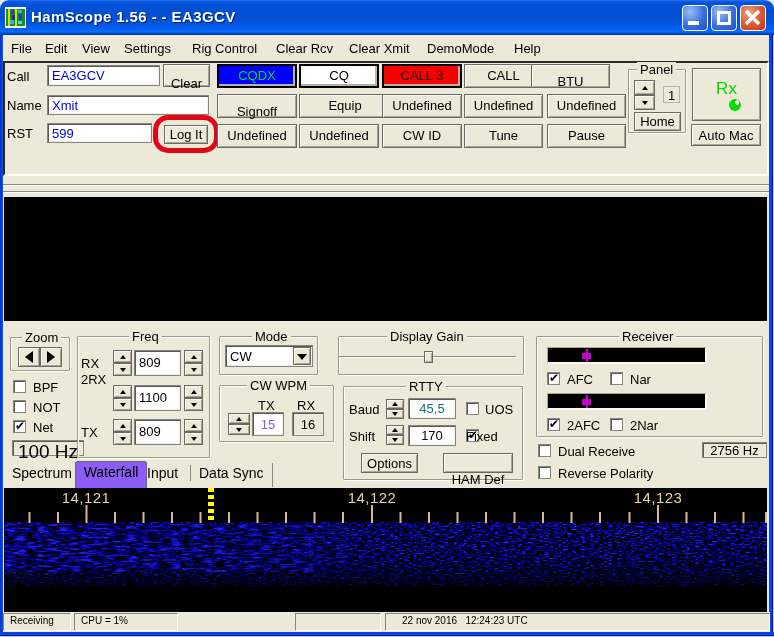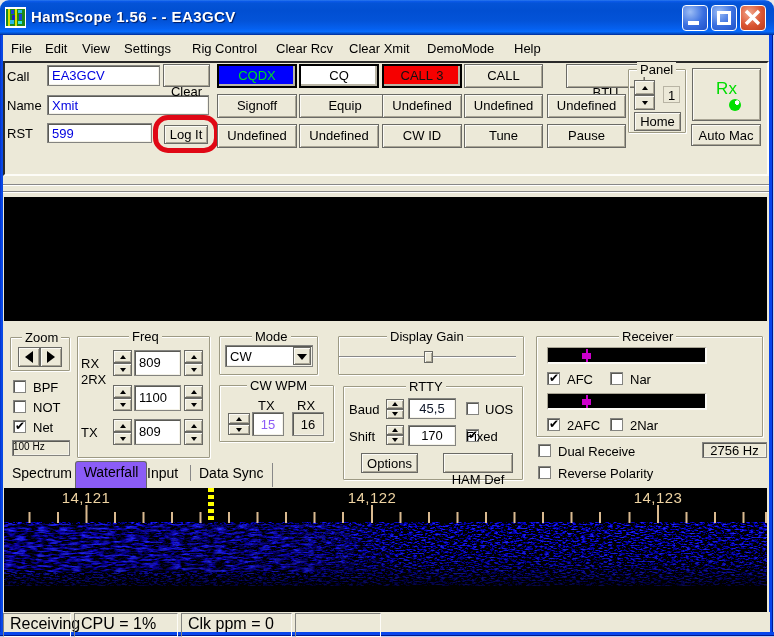--- a/index.html
+++ b/index.html
@@ -48,22 +48,22 @@
   box-shadow:inset 1px 1px 0 #5a5a55, inset -1px -1px 0 #f4f2e8; }
 .spin { position:absolute; }
 .spin .up,.spin .dn { position:absolute; left:0; width:100%; height:50%; background:#ece9d8;
   border:1px solid #6a6a65; box-shadow:inset 1px 1px 0 #fbfaf5, inset -1px -1px 0 #a9a595; }
 .spin .up { top:0; } .spin .dn { bottom:0; }
 .arr { position:absolute; width:0; height:0; left:50%; top:50%; }
 .arr.u { border-left:3px solid transparent; border-right:3px solid transparent; border-bottom:4px solid #000; transform:translate(-50%,-50%); }
 .arr.d { border-left:3px solid transparent; border-right:3px solid transparent; border-top:4px solid #000; transform:translate(-50%,-50%); }
 
 #status { left:3px; top:612px; width:767px; height:20px; background:#ece9d8; }
-.cell { position:absolute; top:1px; height:24px; border:1px solid;
-  border-color:#848480 #fdfcf7 #fdfcf7 #848480; font-size:16px; padding:1px 12px 0 6px; }
+.cell { position:absolute; top:1px; height:18px; border:1px solid;
+  border-color:#848480 #fdfcf7 #fdfcf7 #848480; font-size:10px; padding:1px 12px 0 6px; }
 </style>
 </head>
 <body>
 <div class="abs" style="left:0;top:0;width:12px;height:12px;background:#e8e8e8"></div>
 <div class="abs" style="left:762px;top:0;width:12px;height:12px;background:#e8e8e8"></div>
 <div class="abs" id="titlebar"></div>
 <svg class="abs" style="left:5px;top:7px" width="21" height="21" viewBox="0 0 21 21">
  <rect x="0" y="0" width="21" height="21" fill="#fff"></rect>
  <rect x="1" y="2" width="19" height="17" fill="#1c8a1c"></rect>
  <rect x="3" y="2" width="2" height="17" fill="#d8e000"></rect>
@@ -102,30 +102,30 @@
 <div class="abs" id="br"></div>
 <div class="abs" id="bb"></div>
 
 <div class="abs" id="form"></div>
 <div class="lbl" style="left:7px;top:69px">Call</div>
 <div class="lbl" style="left:7px;top:98px">Name</div>
 <div class="lbl" style="left:7px;top:126px">RST</div>
 <div class="edit" style="left:47px;top:65px;width:113px;height:21px">EA3GCV</div>
 <div class="edit" style="left:47px;top:95px;width:162px;height:20px">Xmit</div>
 <div class="edit" style="left:47px;top:123px;width:105px;height:20px">599</div>
-<div class="btn" style="left:163px;top:64px;width:47px;height:23px;padding-top:19px">Clear</div>
+<div class="btn" style="left:163px;top:64px;width:47px;height:23px;padding-top:11px">Clear</div>
 <div class="btn" style="left:164px;top:125px;width:44px;height:19px;padding-top:1px">Log It</div>
 <div class="abs" style="left:153px;top:115px;width:66px;height:38px;border:5px solid #e00815;border-radius:15px"></div>
 
 <div class="mbtn" style="left:217px;top:64px;width:80px;height:24px;background:#0000fe;color:#00dd22;padding-top:2px">CQDX</div>
 <div class="mbtn" style="left:299px;top:64px;width:80px;height:24px;background:#fff;color:#000;padding-top:2px">CQ</div>
 <div class="mbtn" style="left:382px;top:64px;width:80px;height:24px;background:#f60000;color:#111;padding-top:2px">CALL 3</div>
 <div class="btn" style="left:464px;top:64px;width:79px;height:24px;padding-top:3px">CALL</div>
-<div class="btn" style="left:566px;top:64px;width:79px;height:24px;padding-top:20px">BTU</div>
-<div class="btn" style="left:217px;top:94px;width:80px;height:24px;padding-top:3px">Signoff</div>
+<div class="btn" style="left:531px;top:64px;width:79px;height:24px;padding-top:9px">BTU</div>
+<div class="btn" style="left:217px;top:94px;width:80px;height:24px;padding-top:9px">Signoff</div>
 <div class="btn" style="left:299px;top:94px;width:92px;height:24px;padding-top:3px">Equip</div>
 <div class="btn" style="left:382px;top:94px;width:80px;height:24px;padding-top:3px">Undefined</div>
 <div class="btn" style="left:464px;top:94px;width:79px;height:24px;padding-top:3px">Undefined</div>
 <div class="btn" style="left:547px;top:94px;width:79px;height:24px;padding-top:3px">Undefined</div>
 <div class="btn" style="left:217px;top:124px;width:80px;height:24px;padding-top:3px">Undefined</div>
 <div class="btn" style="left:299px;top:124px;width:80px;height:24px;padding-top:3px">Undefined</div>
 <div class="btn" style="left:382px;top:124px;width:80px;height:24px;padding-top:3px">CW ID</div>
 <div class="btn" style="left:464px;top:124px;width:79px;height:24px;padding-top:3px">Tune</div>
 <div class="btn" style="left:547px;top:124px;width:79px;height:24px;padding-top:3px">Pause</div>
 
@@ -152,21 +152,21 @@
     <span class="cap" style="left:11px">Zoom</span>
   </div>
 <div class="btn" style="left:18px;top:347px;width:22px;height:20px"><span style="display:inline-block;margin-top:3px;width:0;height:0;border-top:6px solid transparent;border-bottom:6px solid transparent;border-right:8px solid #000"></span></div>
 <div class="btn" style="left:40px;top:347px;width:22px;height:20px"><span style="display:inline-block;margin-top:3px;width:0;height:0;border-top:6px solid transparent;border-bottom:6px solid transparent;border-left:8px solid #000"></span></div>
 <div class="check" style="left:13px;top:380px"></div>
 <div class="lbl" style="left:33px;top:380px">BPF</div>
 <div class="check" style="left:13px;top:400px"></div>
 <div class="lbl" style="left:33px;top:400px">NOT</div>
 <div class="check on" style="left:13px;top:420px"></div>
 <div class="lbl" style="left:33px;top:420px">Net</div>
-<div class="sunken" style="left:12px;top:440px;width:58px;height:16px;font-size:10px;text-align:left">100 Hz</div>
+<div class="sunken" style="left:12px;top:440px;width:72px;height:16px;font-size:19px;text-align:center">100 Hz</div>
 
 <div class="group" style="left:77px;top:336px;width:133px;height:122px">
     <span class="cap" style="left:51px">Freq</span>
   </div>
 <div class="lbl" style="left:81px;top:356px">RX</div>
 <div class="lbl" style="left:81px;top:372px">2RX</div>
 <div class="lbl" style="left:81px;top:425px">TX</div>
 <div class="spin" style="left:113px;top:350px;width:19px;height:26px">
     <div class="up">
       <span class="arr u"></span>
@@ -261,21 +261,21 @@
     </div>
   </div>
 <div class="spin" style="left:386px;top:425px;width:18px;height:20px">
     <div class="up">
       <span class="arr u"></span>
     </div>
     <div class="dn">
       <span class="arr d"></span>
     </div>
   </div>
-<div class="edit" style="left:408px;top:398px;width:48px;height:21px;color:#0f172a;text-align:center;padding:2px 0 0 0">45,5</div>
+<div class="edit" style="left:408px;top:398px;width:48px;height:21px;color:#0f766e;text-align:center;padding:2px 0 0 0">45,5</div>
 <div class="edit" style="left:408px;top:425px;width:48px;height:21px;color:#000;text-align:center;padding:2px 0 0 0">170</div>
 <div class="check" style="left:466px;top:402px"></div>
 <div class="lbl" style="left:485px;top:402px">UOS</div>
 <div class="check on" style="left:466px;top:429px"></div>
 <div class="lbl" style="left:466px;top:429px">Fixed</div>
 <div class="btn" style="left:361px;top:453px;width:57px;height:20px;padding-top:2px">Options</div>
 <div class="btn" style="left:443px;top:453px;width:70px;height:20px;padding-top:18px">HAM Def</div>
 
 <div class="group" style="left:536px;top:336px;width:227px;height:101px">
     <span class="cap" style="left:82px">Receiver</span>
@@ -352,15 +352,15 @@
   <text x="82" y="15" fill="#eed3a2" font-size="15" letter-spacing="0.4" text-anchor="middle" font-family="Liberation Sans">14,121</text>
   <text x="368" y="15" fill="#eed3a2" font-size="15" letter-spacing="0.4" text-anchor="middle" font-family="Liberation Sans">14,122</text>
   <text x="654" y="15" fill="#eed3a2" font-size="15" letter-spacing="0.4" text-anchor="middle" font-family="Liberation Sans">14,123</text>
  </svg>
  <div style="position:absolute;left:204px;top:0;width:6px;height:35px;background:repeating-linear-gradient(180deg,#ffff00 0 4px,#000 4px 7px)"></div>
 </div>
 
 <div class="abs" id="status">
  <div class="cell" style="left:0px;width:68px">Receiving</div>
  <div class="cell" style="left:71px;width:104px">CPU = 1%</div>
- <div class="cell" style="left:178px;width:111px">Clk ppm = 0</div>
  <div class="cell" style="left:292px;width:86px"></div>
+ <div class="cell" style="left:382px;width:385px;padding-left:16px">22 nov 2016&nbsp;&nbsp;&nbsp;12:24:23 UTC</div>
 </div>
 
 </body></html>

